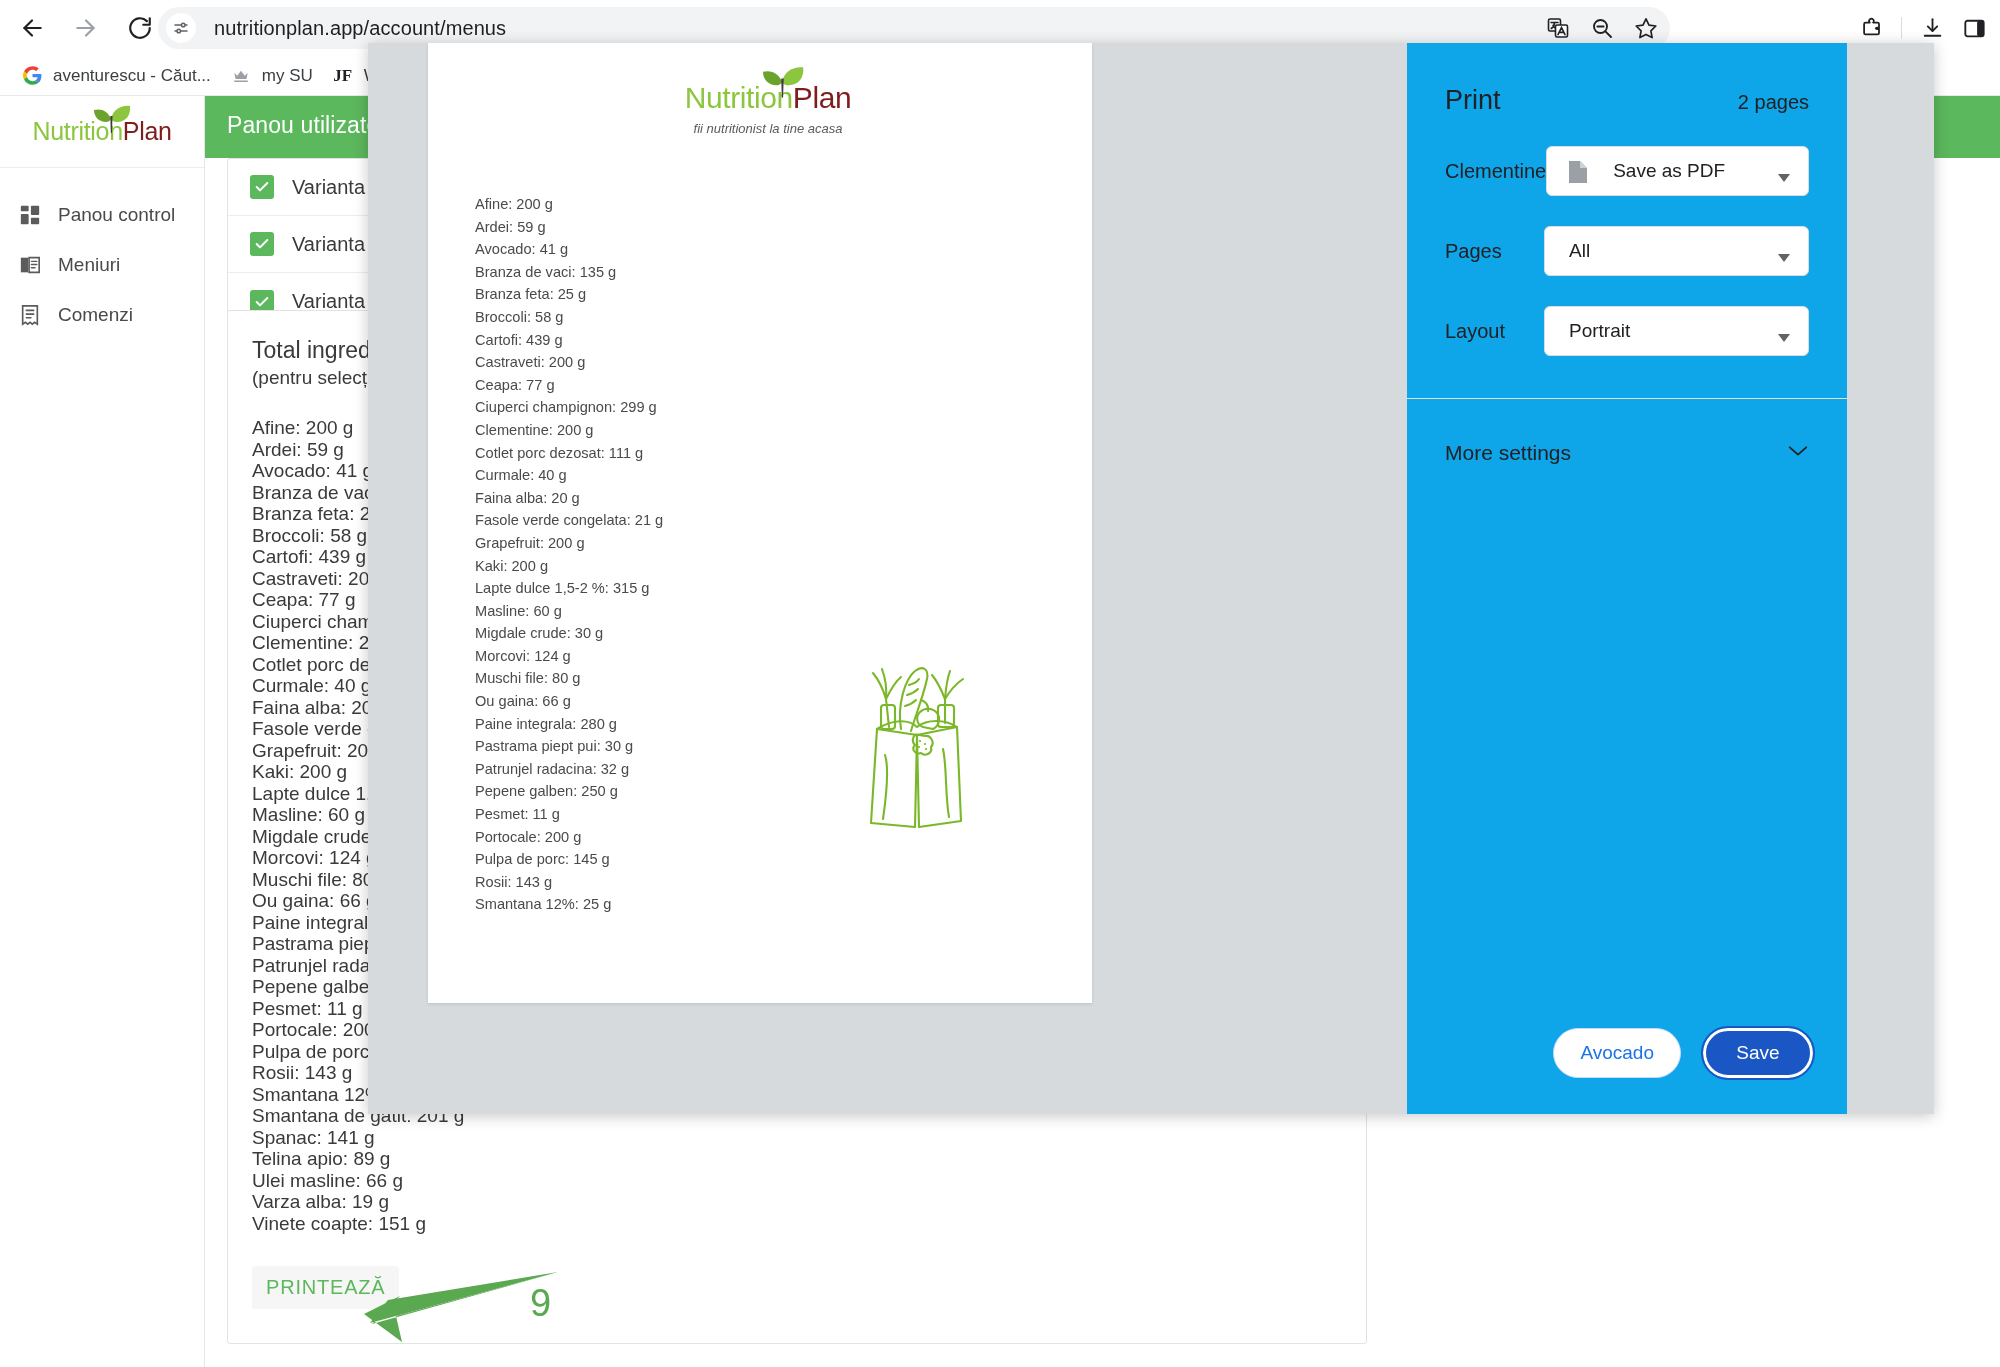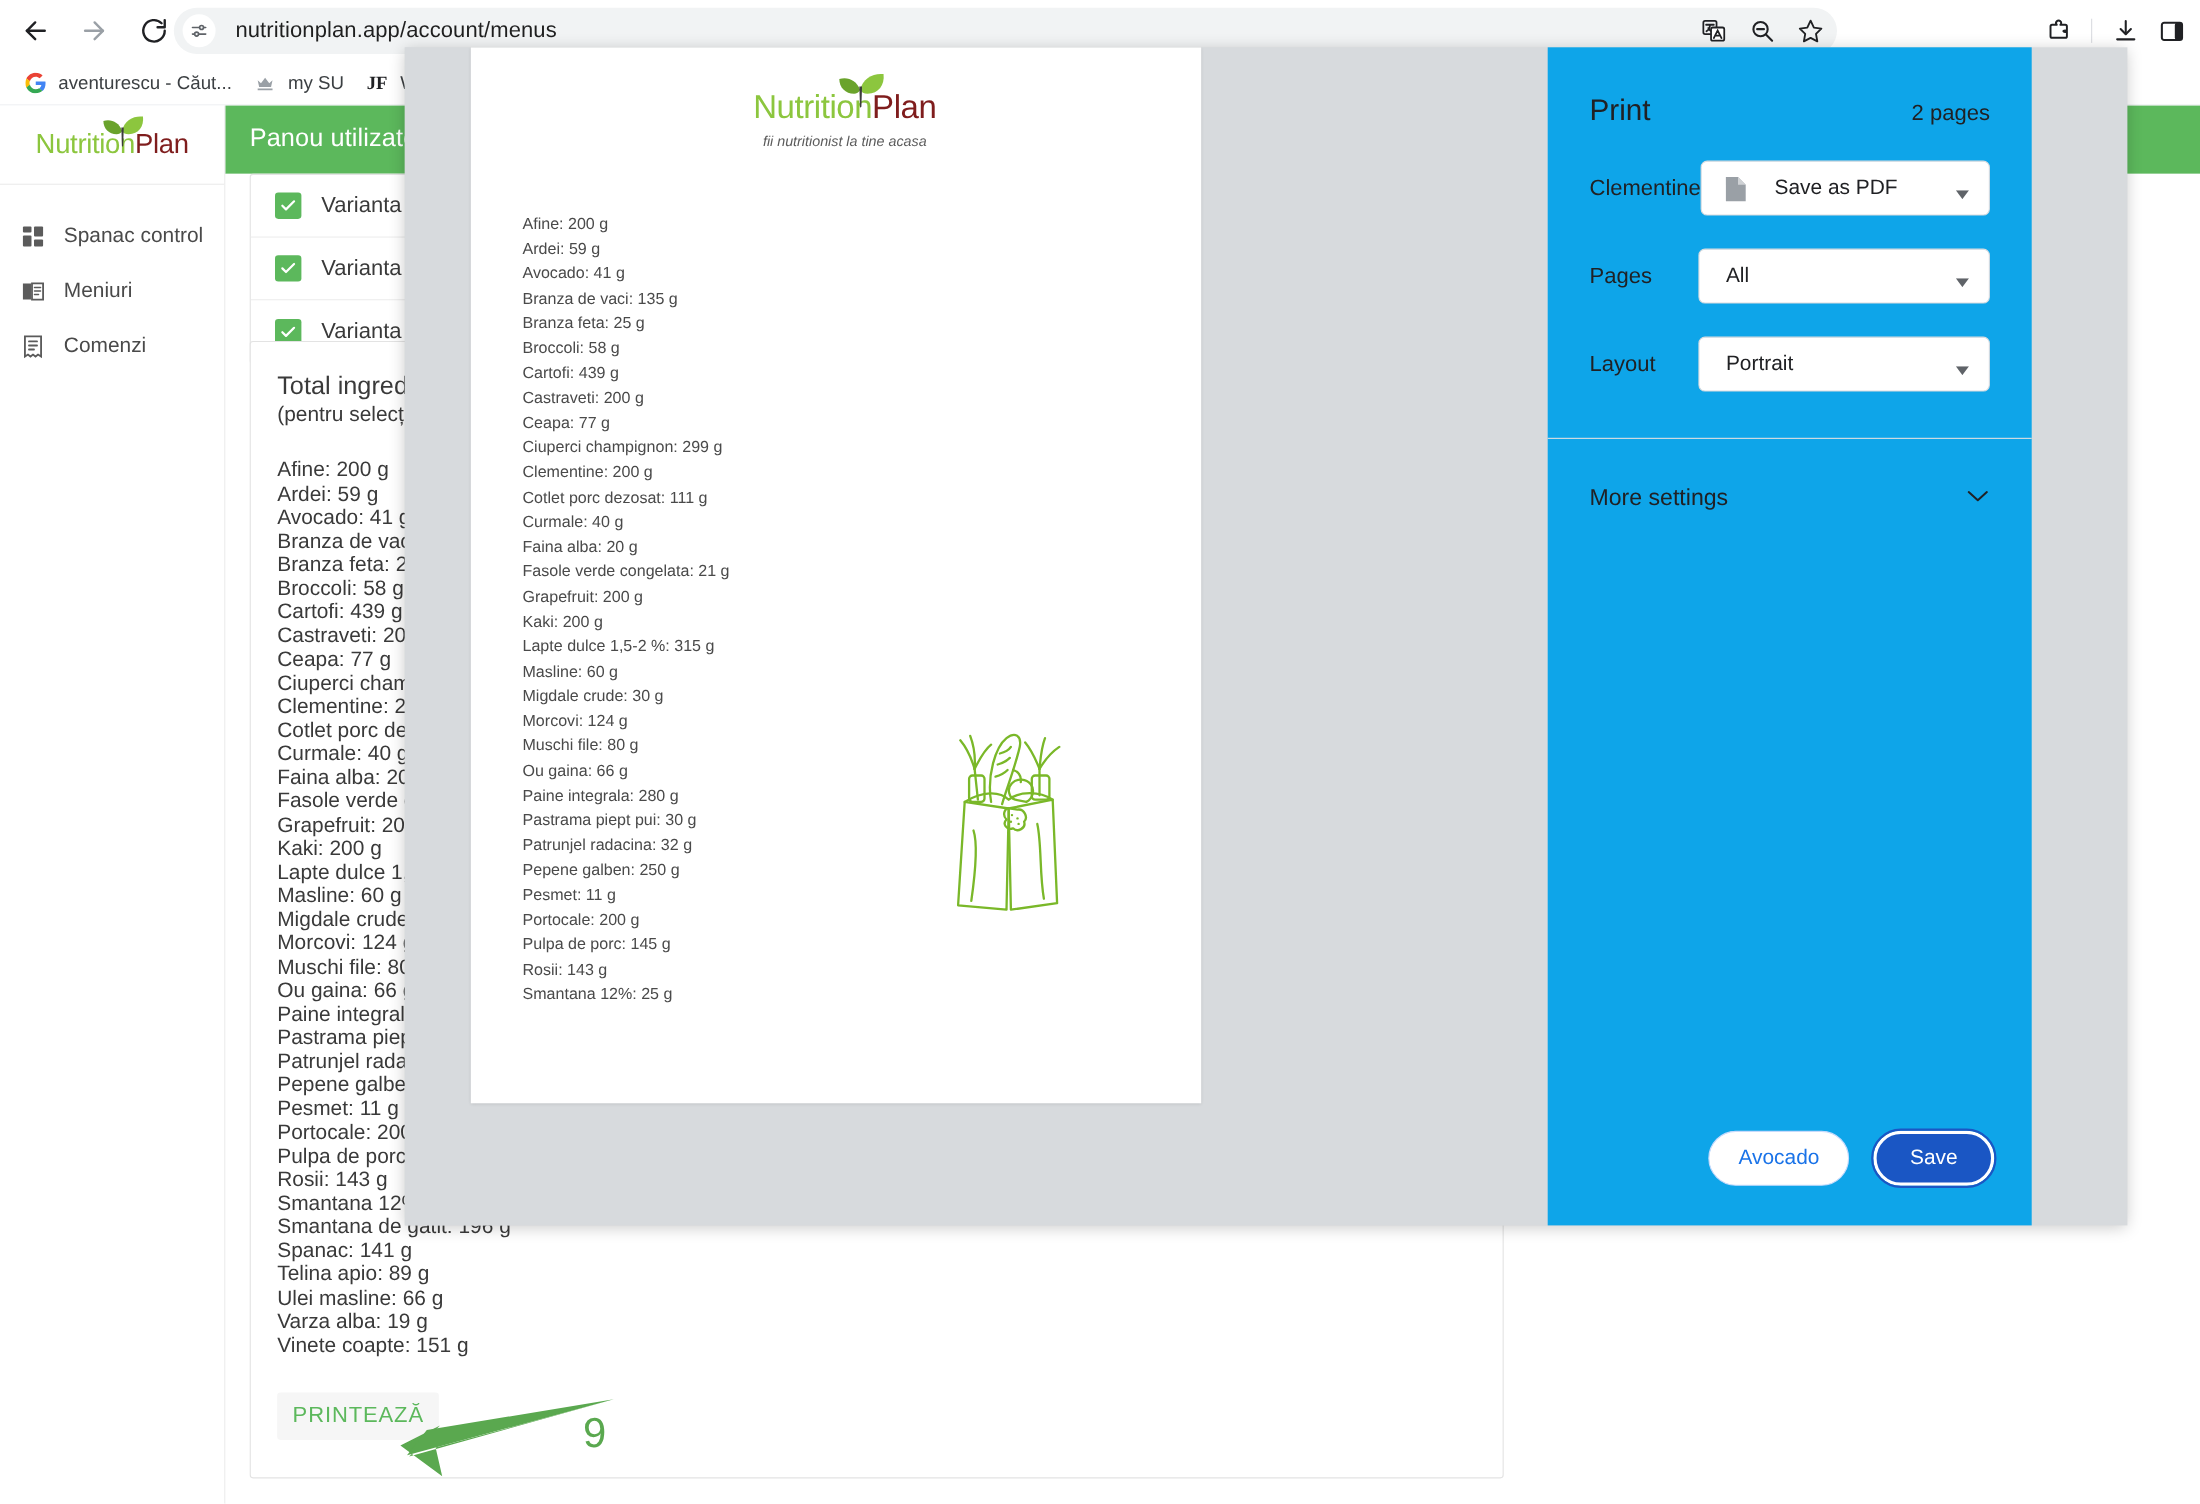--- a/index.html
+++ b/index.html
@@ -330,21 +330,21 @@
       <div class="nav-list">
         <div class="nav-item">
           <span class="nav-ico">
             <svg width="22" height="22" viewBox="0 0 24 24" fill="#5b5b5b">
                 <rect x="2" y="2" width="8.5" height="6" rx="1"></rect>
                 <rect x="13" y="2" width="9" height="10" rx="1"></rect>
                 <rect x="2" y="11" width="8.5" height="11" rx="1"></rect>
                 <rect x="13" y="15" width="9" height="7" rx="1"></rect>
               </svg>
           </span>
-          <span>Spanac control</span>
+          <span>Panou control</span>
         </div>
         <div class="nav-item">
           <span class="nav-ico">
             <svg width="22" height="22" viewBox="0 0 24 24" fill="#5b5b5b">
                 <path d="M2 4h8v16H2z"></path>
                 <path d="M11 4h11v16H11z" fill="none" stroke="#5b5b5b" stroke-width="1.8"></path>
                 <path d="M13.5 8h6M13.5 11.5h6M13.5 15h4" stroke="#5b5b5b" stroke-width="1.5" stroke-linecap="round"></path>
               </svg>
           </span>
           <span>Meniuri</span>
@@ -423,21 +423,21 @@
             <div class="ing-line">Ou gaina: 66 g</div>
             <div class="ing-line">Paine integrala: 280 g</div>
             <div class="ing-line">Pastrama piept pui: 30 g</div>
             <div class="ing-line">Patrunjel radacina: 32 g</div>
             <div class="ing-line">Pepene galben: 250 g</div>
             <div class="ing-line">Pesmet: 11 g</div>
             <div class="ing-line">Portocale: 200 g</div>
             <div class="ing-line">Pulpa de porc: 145 g</div>
             <div class="ing-line">Rosii: 143 g</div>
             <div class="ing-line">Smantana 12%: 25 g</div>
-            <div class="ing-line">Smantana de gatit: 196 g</div>
+            <div class="ing-line">Smantana de gatit: 201 g</div>
             <div class="ing-line">Spanac: 141 g</div>
             <div class="ing-line">Telina apio: 89 g</div>
             <div class="ing-line">Ulei masline: 66 g</div>
             <div class="ing-line">Varza alba: 19 g</div>
             <div class="ing-line">Vinete coapte: 151 g</div>
           </div>
         <button class="print-btn">PRINTEAZĂ</button>
       </div>
 
     </div>

